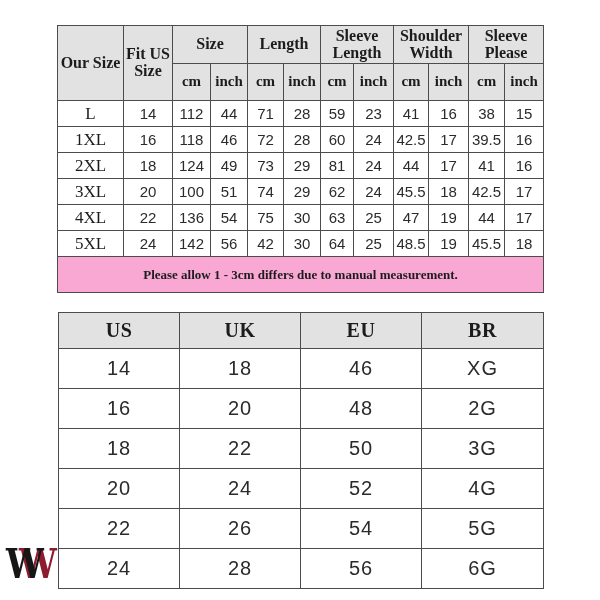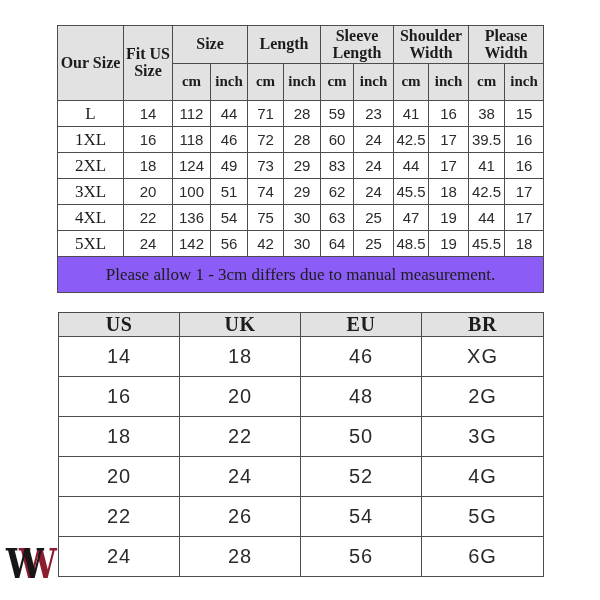--- a/index.html
+++ b/index.html
@@ -54,32 +54,32 @@
     font-size: 15px;
     color: #2b2b2b;
   }
   .top-table tbody td:first-child {
     font-family: "Liberation Serif", "DejaVu Serif", serif;
     font-size: 17px;
     color: #1c1c1c;
   }
   .top-table tfoot tr { height: 36px; }
   .top-table tfoot td {
-    font-weight: normal;
-    font-size: 17px;
-    background: #8b5cf6;
+    font-weight: bold;
+    font-size: 13px;
+    background: #f9a8d4;
   }
 
   
   .bottom-table {
     left: 58px;
     top: 312px;
     width: 485px;
   }
-  .bottom-table thead tr { height: 24px; }
+  .bottom-table thead tr { height: 36px; }
   .bottom-table thead th {
     font-size: 20px;
     letter-spacing: 0.5px;
   }
   .bottom-table tbody tr { height: 40px; }
   .bottom-table tbody td {
     font-family: "Liberation Sans", "DejaVu Sans", sans-serif;
     font-size: 20px;
     letter-spacing: 1px;
     color: #2b2b2b;
@@ -126,21 +126,21 @@
       <col style="width:39px">
   </colgroup>
   <thead>
     <tr class="group-row">
       <th rowspan="2" class="nowrap">Our Size</th>
       <th rowspan="2">Fit US Size</th>
       <th colspan="2">Size</th>
       <th colspan="2">Length</th>
       <th colspan="2">Sleeve Length</th>
       <th colspan="2">Shoulder Width</th>
-      <th colspan="2">Please Width</th>
+      <th colspan="2">Sleeve Please</th>
     </tr>
     <tr class="unit-row">
       <th>cm</th>
       <th>inch</th>
       <th>cm</th>
       <th>inch</th>
       <th>cm</th>
       <th>inch</th>
       <th>cm</th>
       <th>inch</th>
@@ -177,21 +177,21 @@
         <td>39.5</td>
         <td>16</td>
       </tr>
       <tr>
         <td>2XL</td>
         <td>18</td>
         <td>124</td>
         <td>49</td>
         <td>73</td>
         <td>29</td>
-        <td>83</td>
+        <td>81</td>
         <td>24</td>
         <td>44</td>
         <td>17</td>
         <td>41</td>
         <td>16</td>
       </tr>
       <tr>
         <td>3XL</td>
         <td>20</td>
         <td>100</td>

